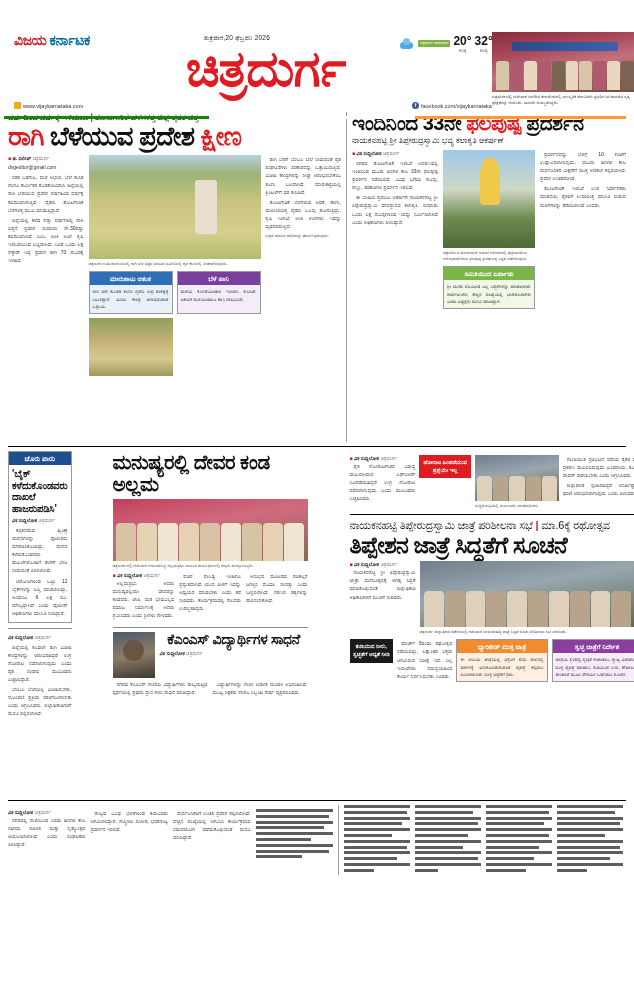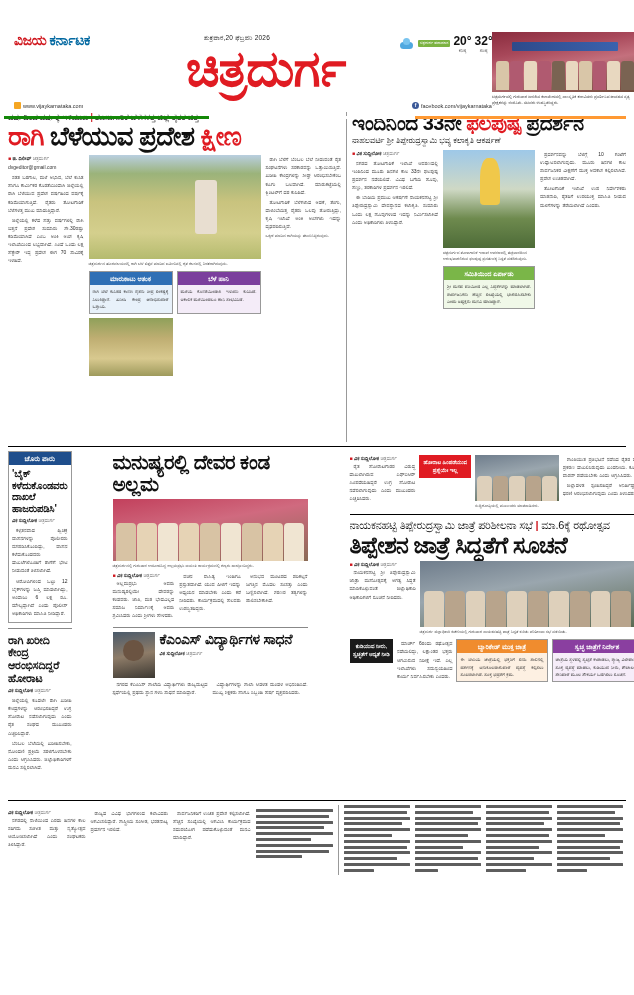--- a/index.html
+++ b/index.html
@@ -91,21 +91,21 @@
   }
 
   
   .rule { height: 1px; background: #000; }
   .rule-thin { height: 0.6px; background: #888; }
   .vline { width: 1px; background: #999; }
   .kicker { font-size: 8.5px; color: #111; letter-spacing: -0.2px; }
   .kicker .sep { color: #d0181f; font-weight: bold; }
   .head-xl { font-size: 26px; font-weight: bold; letter-spacing: -0.8px; line-height: 1.05; }
   .head-l  { font-size: 20px; font-weight: bold; letter-spacing: -0.5px; line-height: 1.1; }
-  .head-m  { font-size: 14px; font-weight: bold; letter-spacing: -0.3px; line-height: 1.12; }
+  .head-m  { font-size: 14px; font-weight: bold; letter-spacing: -0.3px; line-height: 1.12; text-align: center; }
   .head-s  { font-size: 10px; font-weight: bold; letter-spacing: -0.2px; line-height: 1.15; }
   .red { color: #e01b22; }
   .byline { font-size: 5px; font-weight: bold; color: #111; }
   .byline .dot { color: #d0181f; }
   .byline .city { color: #666; font-weight: normal; }
   .body-txt {
     font-size: 5px; line-height: 1.62; color: #2a2a2a; text-align: justify;
     word-spacing: 0.2px;
   }
   .body-txt p { margin-bottom: 2px; text-indent: 4px; }
@@ -270,21 +270,21 @@
     </div>
 
     <div class="vline"></div>
 
     <div style="width:280px; padding-left:5px;">
       <div class="head-l">
         <span>ಇಂದಿನಿಂದ 33ನೇ</span>
         <span class="red">ಫಲಪುಷ್ಪ</span>
         <span>ಪ್ರದರ್ಶನ</span>
       </div>
-      <div style="font-size:8px;margin-top:2px;">ನಾಹಲವರ್ಟಿ ಶ್ರೀ ತಿಪ್ಪೇರುದ್ರಸ್ವಾಮಿ ಭವ್ಯ ಕಲಾಕೃತಿ ಆಕರ್ಷಣೆ</div>
+      <div style="font-size:8px;margin-top:2px;">ನಾಯಕನಹಟ್ಟಿ ಶ್ರೀ ತಿಪ್ಪೇರುದ್ರಸ್ವಾಮಿ ಭವ್ಯ ಕಲಾಕೃತಿ ಆಕರ್ಷಣೆ</div>
 
       <div style="display:flex;gap:5px;margin-top:4px;">
         <div style="width:86px;">
           <div class="byline">
             <span class="dot">■</span>
             <span>ವಿಕ ಸುದ್ದಿಲೋಕ</span>
             <span class="city">ಚಿತ್ರದುರ್ಗ</span>
           </div>
           <div class="body-txt" style="margin-top:2px;">
             <p>ನಗರದ ತೋಟಗಾರಿಕೆ ಇಲಾಖೆ ಆವರಣದಲ್ಲಿ ಇಂದಿನಿಂದ ಮೂರು ದಿನಗಳ ಕಾಲ 33ನೇ ಫಲಪುಷ್ಪ ಪ್ರದರ್ಶನ ನಡೆಯಲಿದೆ. ವಿವಿಧ ಬಗೆಯ ಹೂವು, ಹಣ್ಣು, ತರಕಾರಿಗಳ ಪ್ರದರ್ಶನ ಇರಲಿದೆ.</p>
@@ -325,21 +325,20 @@
           <div class="body-txt" style="margin-top:2px;">
             <p>ಕಳ್ಳತನವಾದ ದ್ವಿಚಕ್ರ ವಾಹನಗಳನ್ನು ಪೊಲೀಸರು ವಶಪಡಿಸಿಕೊಂಡಿದ್ದು, ವಾಹನ ಕಳೆದುಕೊಂಡವರು ದಾಖಲೆಗಳೊಂದಿಗೆ ಠಾಣೆಗೆ ಭೇಟಿ ನೀಡುವಂತೆ ತಿಳಿಸಲಾಗಿದೆ.</p>
             <p>ಆರೋಪಿಗಳಿಂದ ಒಟ್ಟು 12 ಬೈಕ್‌ಗಳನ್ನು ಜಪ್ತಿ ಮಾಡಲಾಗಿದ್ದು, ಅಂದಾಜು 6 ಲಕ್ಷ ರೂ. ಮೌಲ್ಯದ್ದಾಗಿವೆ ಎಂದು ಪೊಲೀಸ್ ಅಧಿಕಾರಿಗಳು ಮಾಹಿತಿ ನೀಡಿದ್ದಾರೆ.</p>
           </div>
         </div>
       </div>
 
       <div class="rule-thin" style="margin:5px 0;"></div>
 
       <div>
-        <div class="head-s" style="font-size:11px;">ರಾಗಿ ಖರೀದಿ ಕೇಂದ್ರ ಆರಂಭಿಸದಿದ್ದರೆ ಹೋರಾಟ</div>
         <div class="byline" style="margin-top:3px;">
           <span>ವಿಕ ಸುದ್ದಿಲೋಕ</span>
           <span class="city">ಚಿತ್ರದುರ್ಗ</span>
         </div>
         <div class="body-txt" style="margin-top:2px;">
           <p>ಜಿಲ್ಲೆಯಲ್ಲಿ ಕೂಡಲೇ ರಾಗಿ ಖರೀದಿ ಕೇಂದ್ರಗಳನ್ನು ಆರಂಭಿಸದಿದ್ದರೆ ಉಗ್ರ ಹೋರಾಟ ನಡೆಸಲಾಗುವುದು ಎಂದು ರೈತ ಸಂಘದ ಮುಖಂಡರು ಎಚ್ಚರಿಸಿದ್ದಾರೆ.</p>
           <p>ಬೆಂಬಲ ಬೆಲೆಯಲ್ಲಿ ಖರೀದಿಸಬೇಕು, ನೋಂದಣಿ ಪ್ರಕ್ರಿಯೆ ಸರಳಗೊಳಿಸಬೇಕು ಎಂದು ಆಗ್ರಹಿಸಿದರು. ಜಿಲ್ಲಾಧಿಕಾರಿಗಳಿಗೆ ಮನವಿ ಸಲ್ಲಿಸಲಾಗಿದೆ.</p>
         </div>
       </div>
     </div>

